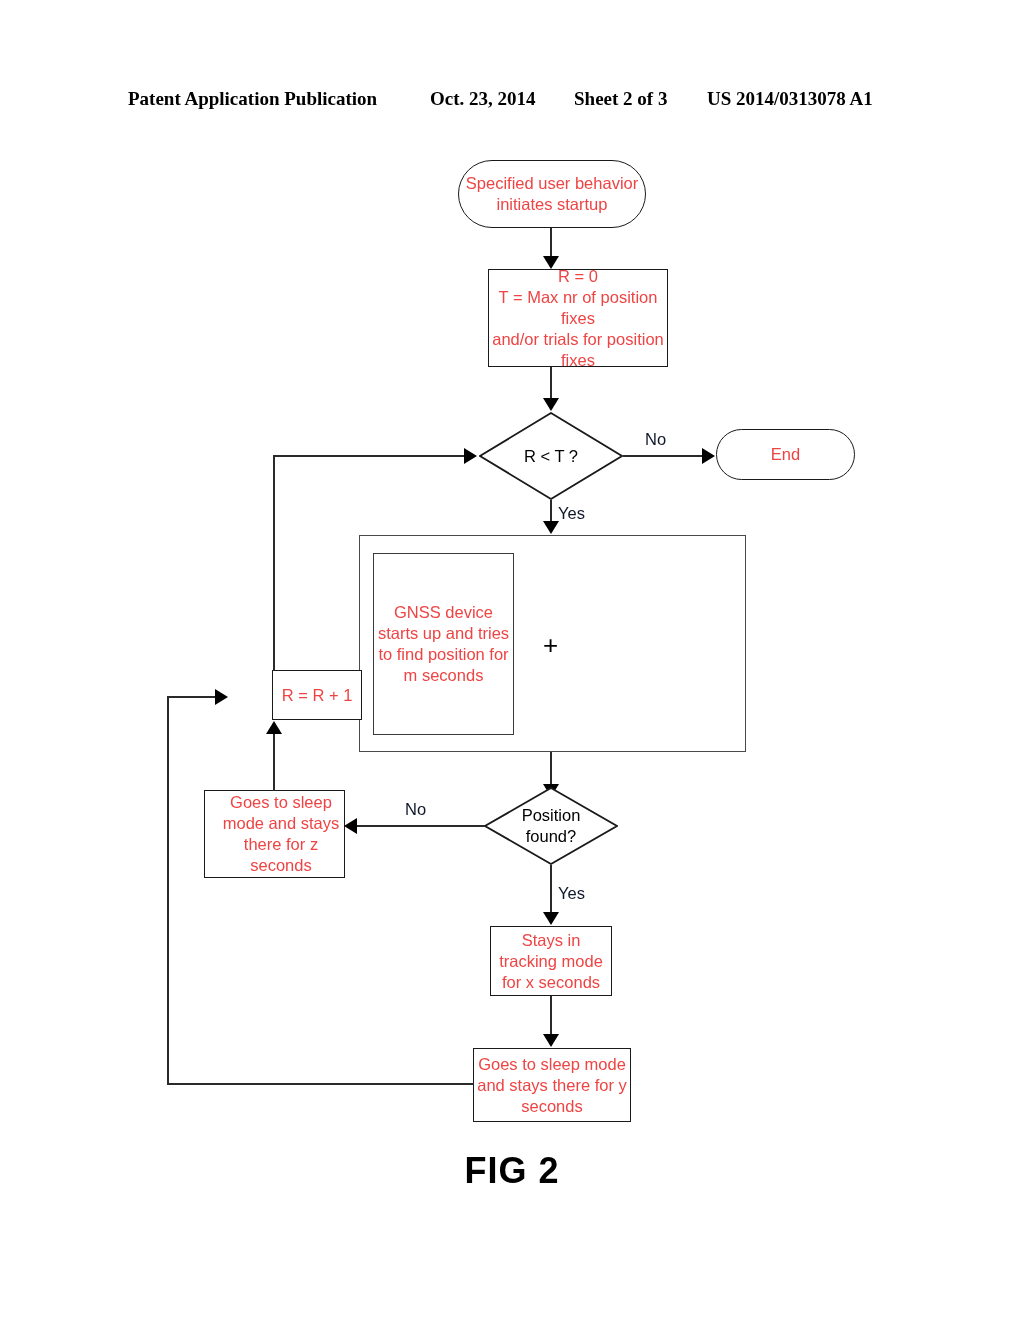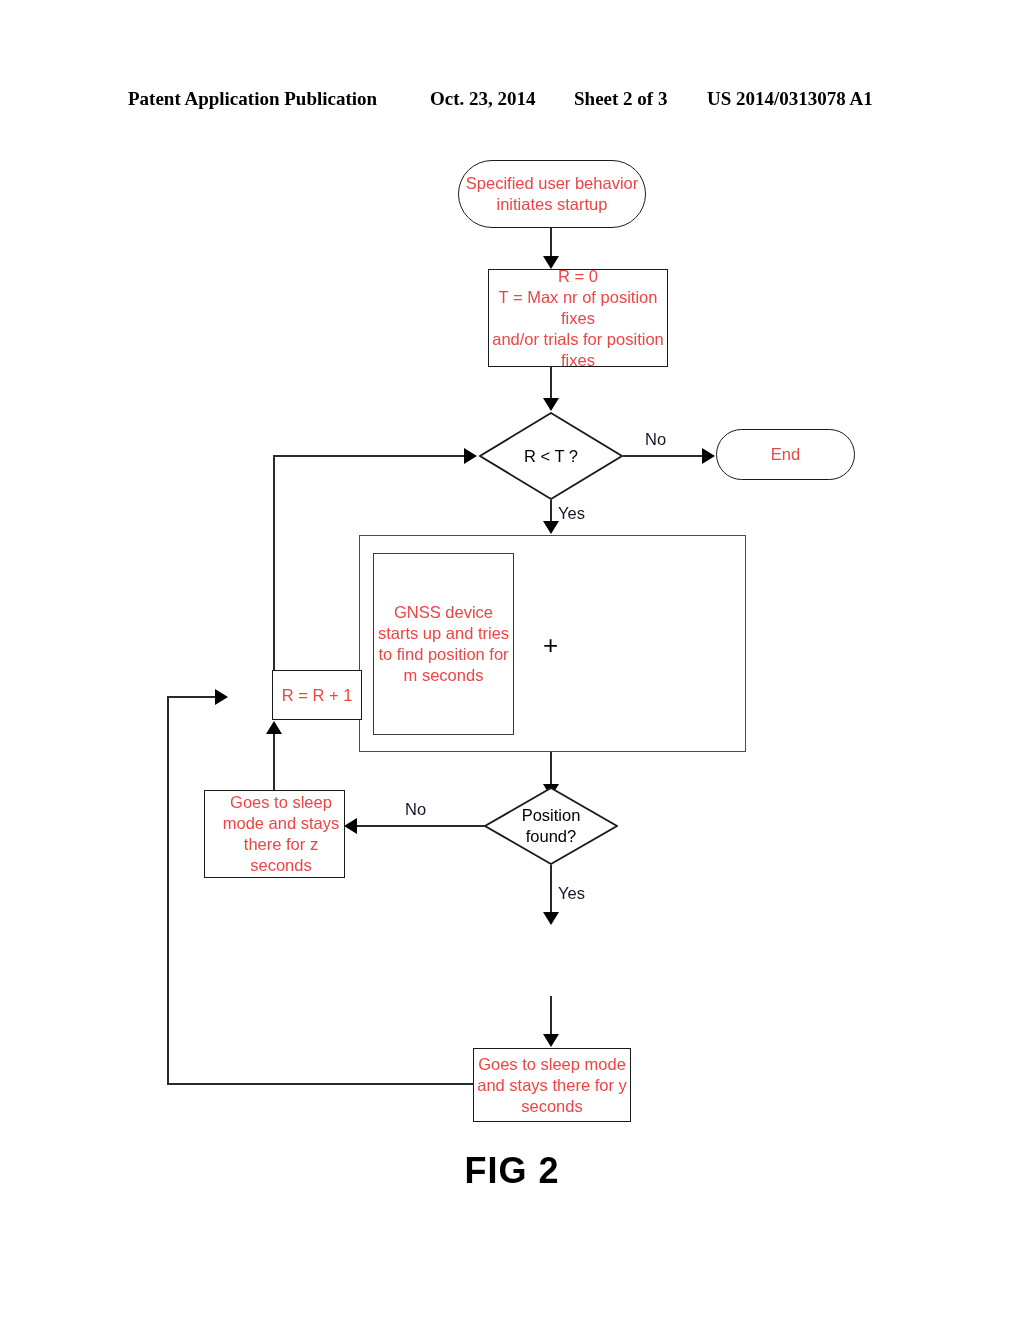--- a/index.html
+++ b/index.html
@@ -238,20 +238,25 @@
   </div>
 
   <div class="ln ln-v" style="left:273px; top:455px; height:216px;"></div>
   <div class="ln ln-h" style="left:273px; top:455px; width:193px;"></div>
   <div class="arrow arrow-right" style="left:464px; top:448px;"></div>
 
   <div class="ln ln-v" style="left:550px; top:865px; height:48px;"></div>
   <div class="arrow arrow-down" style="left:543px; top:912px;"></div>
   <div class="edge-label" style="left:558px; top:884px;">Yes</div>
 
+  <div class="node" style="left:490px; top:926px; width:122px; height:70px;">
+    <span class="txt">Stays in
+tracking mode
+for x seconds</span>
+  </div>
 
   <div class="ln ln-v" style="left:550px; top:996px; height:39px;"></div>
   <div class="arrow arrow-down" style="left:543px; top:1034px;"></div>
 
   <div class="node" style="left:473px; top:1048px; width:158px; height:74px;">
     <span class="txt">Goes to sleep mode
 and stays there for y
 seconds</span>
   </div>
 

